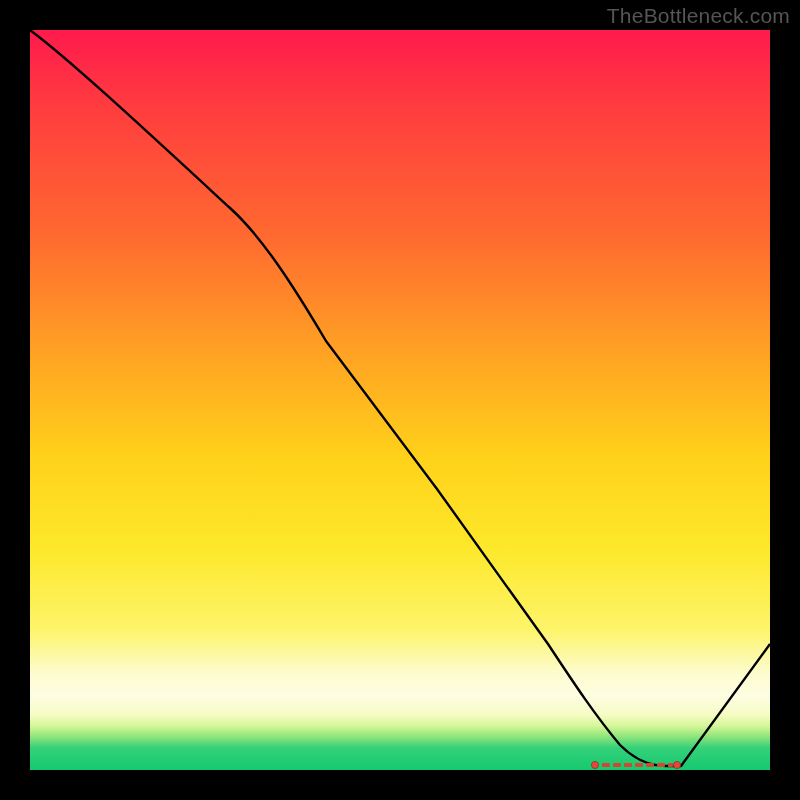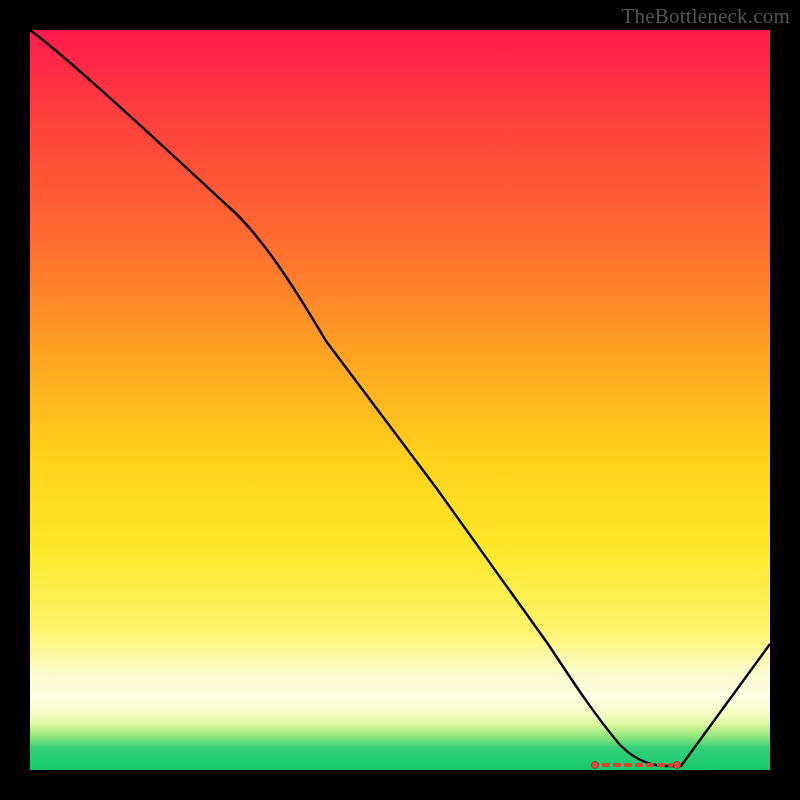--- a/index.html
+++ b/index.html
@@ -8,21 +8,20 @@
     width: 800px;
     height: 800px;
     background: #000;
     font-family: Arial, Helvetica, sans-serif;
     overflow: hidden;
   }
   .stage {
     position: relative;
     width: 800px;
     height: 800px;
-    font-family: Liberation Serif, serif;
   }
   .watermark {
     position: absolute;
     top: 4px;
     right: 10px;
     color: #555;
     font-size: 21px;
     font-weight: 500;
     letter-spacing: 0.2px;
   }

